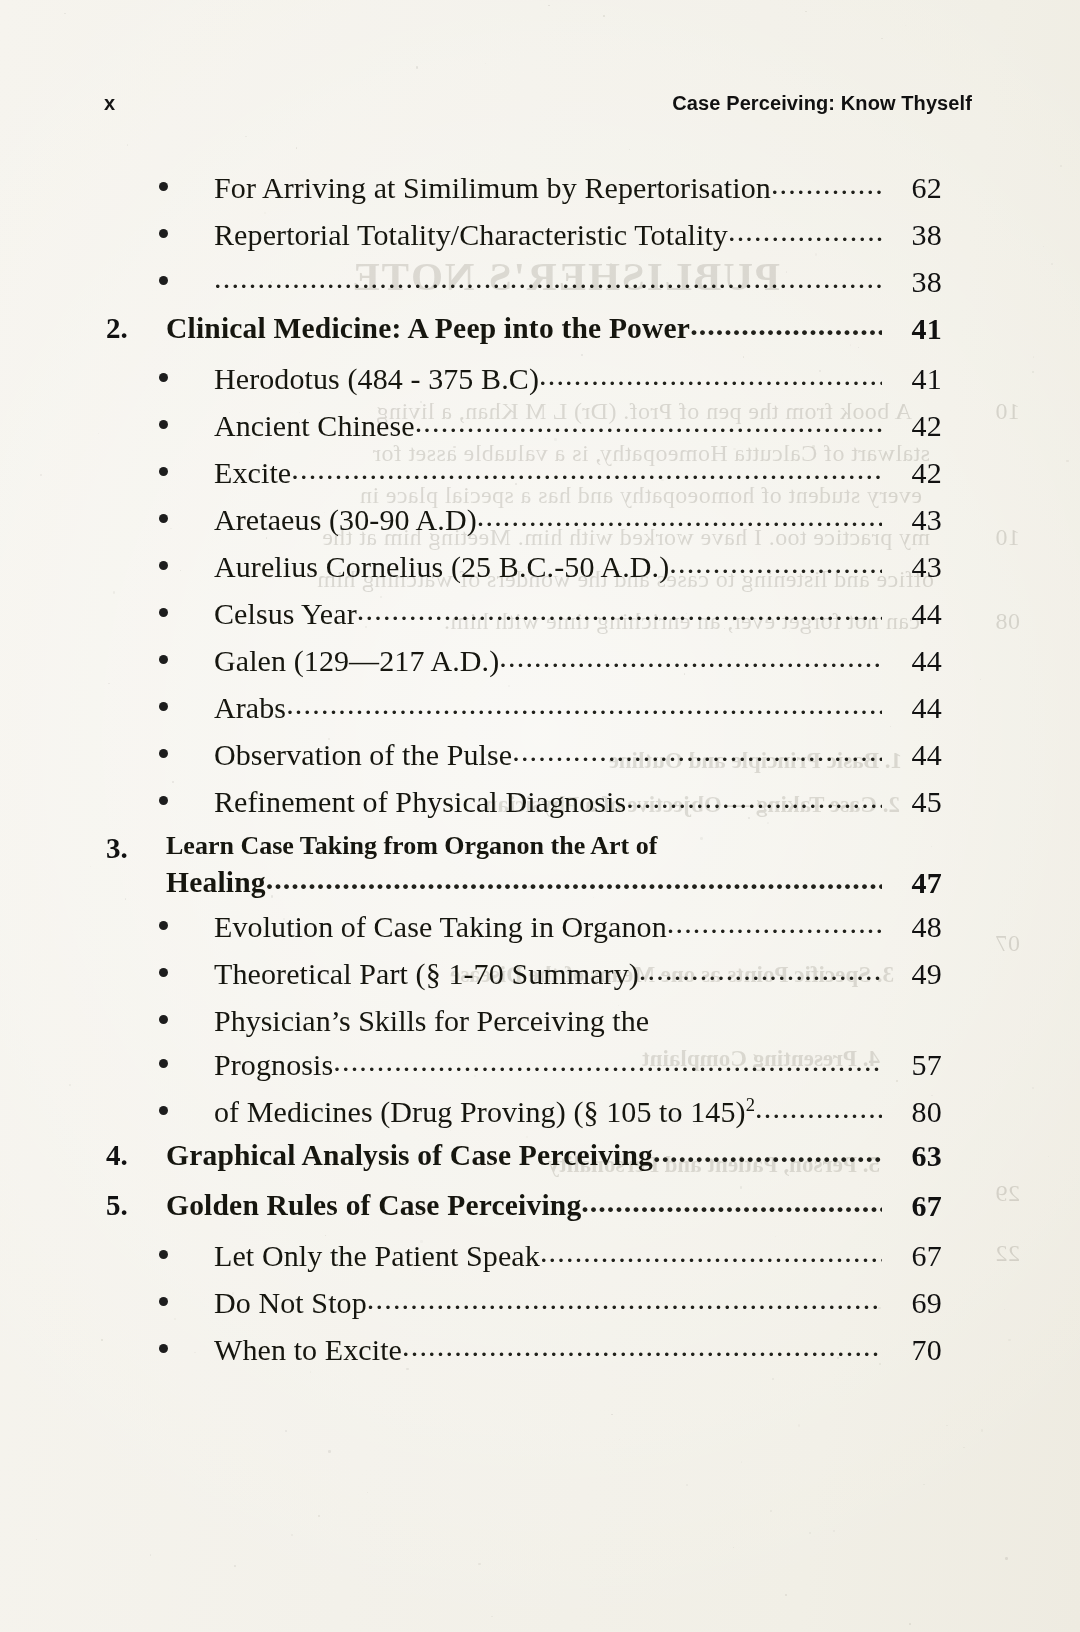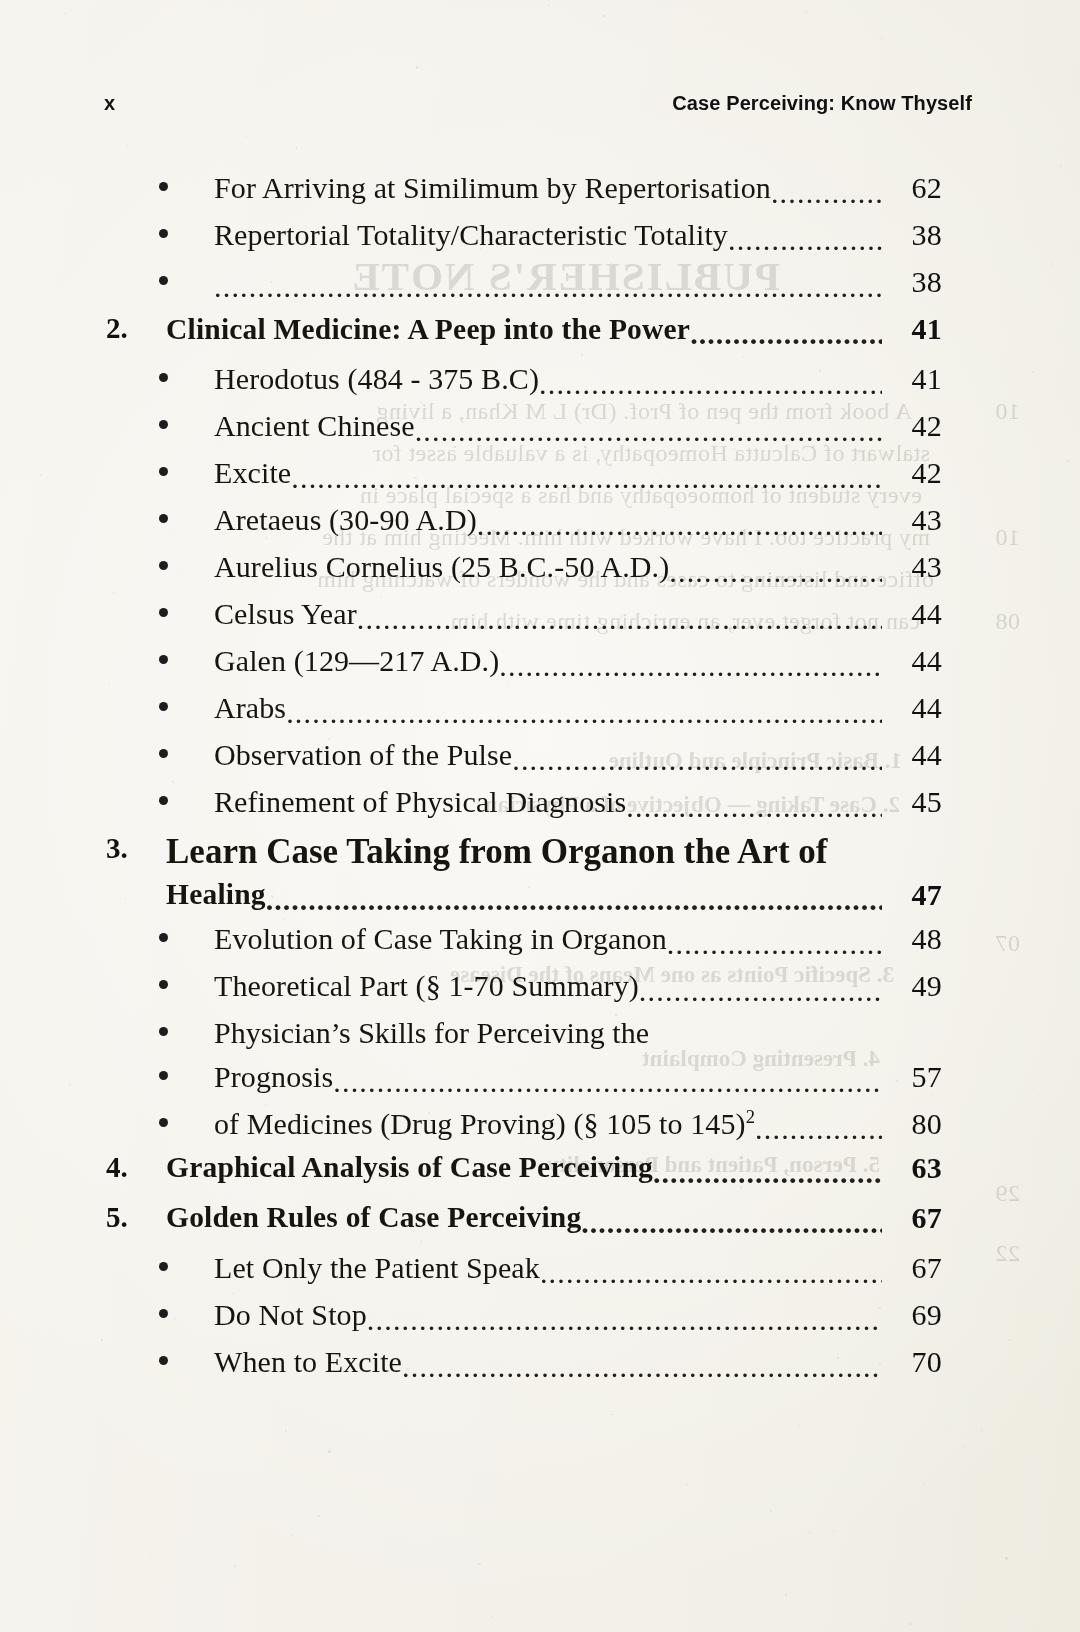--- a/index.html
+++ b/index.html
@@ -146,21 +146,21 @@
   }
 
   
   .entry {
     flex: 1 1 auto;
     min-width: 0;
   }
 
   .entry-line {
     display: flex;
-    align-items: flex-end;
+    align-items: flex-start;
     width: 100%;
   }
 
   .title-txt {
     flex: 0 1 auto;
     white-space: nowrap;
     font-size: 30px;
     line-height: 1.30;
     color: #16160f;
     letter-spacing: 0.1px;
@@ -205,21 +205,21 @@
 
   
   .wrap-line {
     font-size: 30px;
     line-height: 1.30;
     color: #16160f;
     white-space: nowrap;
   }
   .chapter .wrap-line {
     font-weight: 700;
-    font-size: 35px;
+    font-size: 26px;
   }
 
   .sup {
     font-size: 0.62em;
     vertical-align: super;
     line-height: 0;
   }
   .toc-row.gap-md { margin-bottom: 11px; }
   .toc-row.tight  { margin-bottom: 5px; }
 </style>

